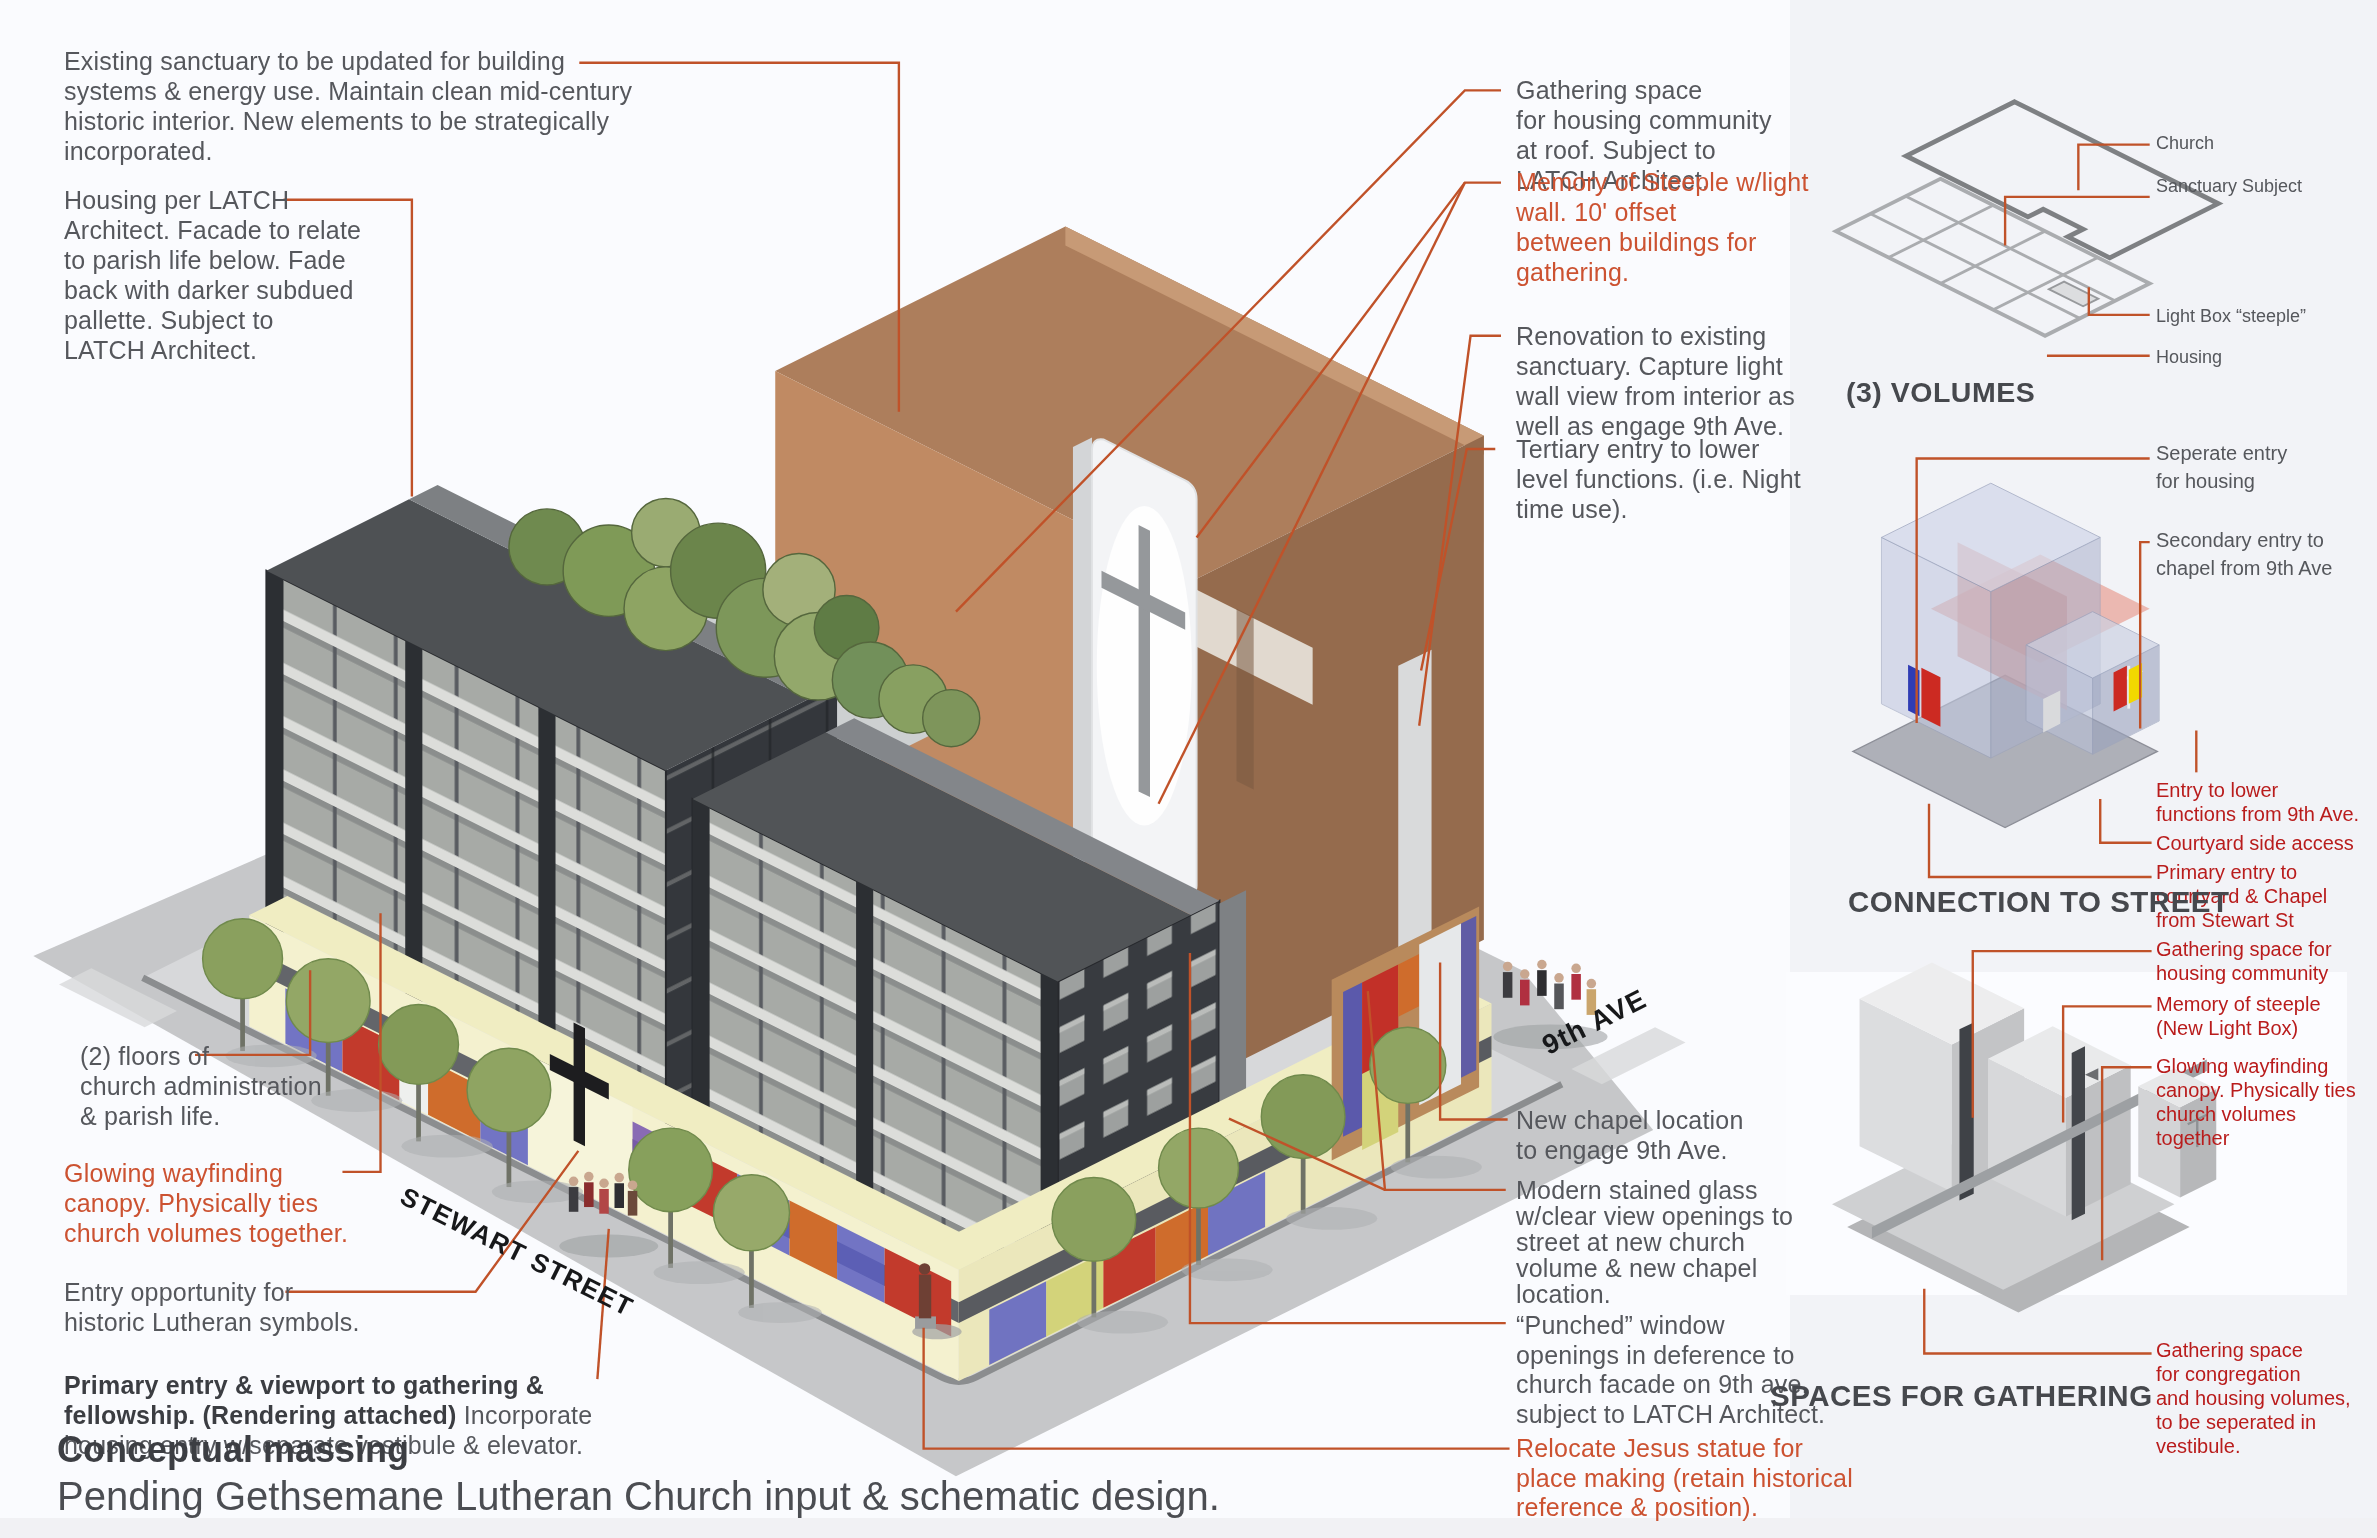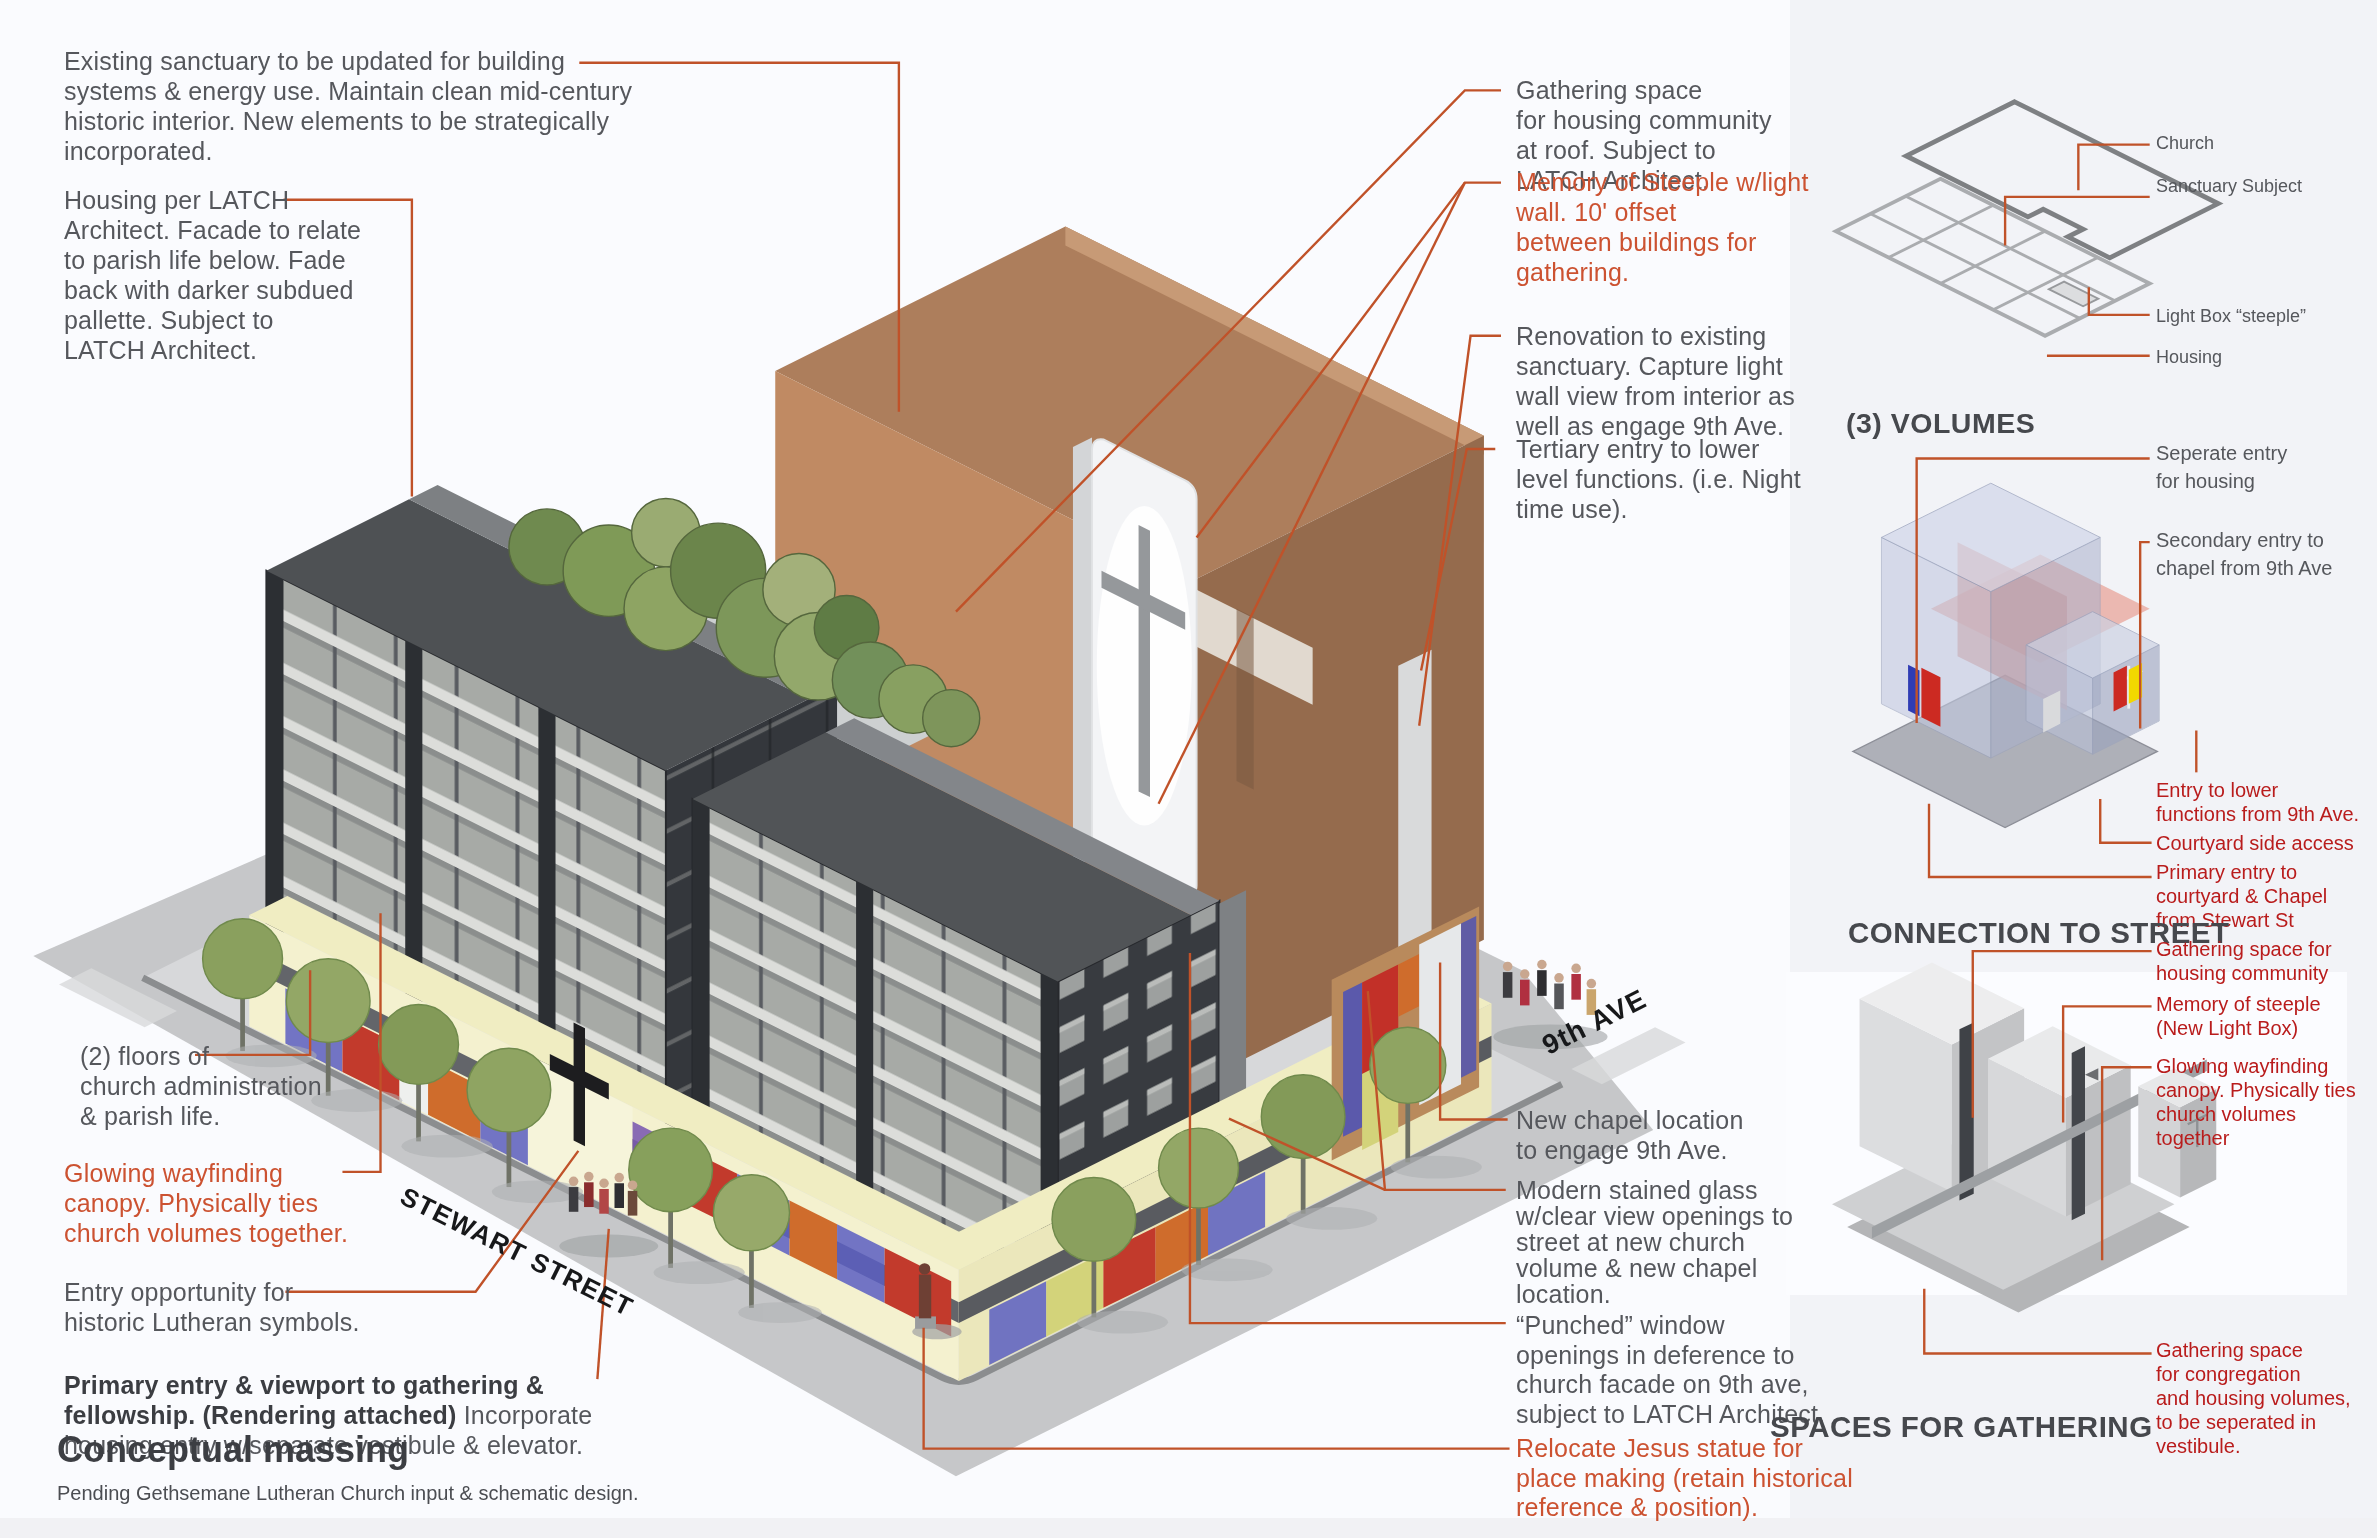--- a/index.html
+++ b/index.html
@@ -14,28 +14,28 @@
   svg.scene{position:absolute;left:0;top:0;}
   .ann{
     position:absolute;white-space:pre-line;
     font-size:25px;line-height:30px;color:#55575c;letter-spacing:0.2px;
   }
   .ann.orange{color:#cc5231;}
   .ann b{color:#3b3d42;font-weight:bold;}
   .dlabel{position:absolute;white-space:pre-line;font-size:18px;line-height:28.5px;color:#55575c;}
   .dlabel-md{position:absolute;white-space:pre-line;font-size:20px;line-height:27.6px;color:#55575c;}
   .dlabel-sm{position:absolute;white-space:pre-line;font-size:20px;line-height:24px;color:#b91c1c;}
-  .dtitle{position:absolute;font-size:29.5px;font-weight:bold;color:#46484d;letter-spacing:0.5px;white-space:nowrap;margin-top:31px;}
+  .dtitle{position:absolute;font-size:29.5px;font-weight:bold;color:#46484d;letter-spacing:0.5px;white-space:nowrap;}
   .street{
     position:absolute;font-size:26px;font-weight:bold;color:#17181a;letter-spacing:1.4px;white-space:nowrap;
   }
   #stewart-label{left:409px;top:1181px;transform:rotate(26.5deg);transform-origin:left top;}
   #ninth-label{left:1537px;top:1033px;transform:rotate(-26.5deg);transform-origin:left top;font-size:27.6px;}
   #footer-title{position:absolute;left:57px;top:1429px;font-size:36px;font-weight:bold;color:#3c3e43;}
-  #footer-subtitle{position:absolute;left:57px;top:1474px;font-size:20px;color:#4b4d52;margin-top:8px;}
+  #footer-subtitle{position:absolute;left:57px;top:1474px;font-size:40px;color:#4b4d52;}
 </style>
 </head>
 <body>
 
 <div id="panel"></div>
 <div id="footerstrip"></div>
 <div id="gather-backing"></div>
 
 <svg class="scene" width="2378" height="1539" viewBox="0 0 2500 1618">
   <defs>

